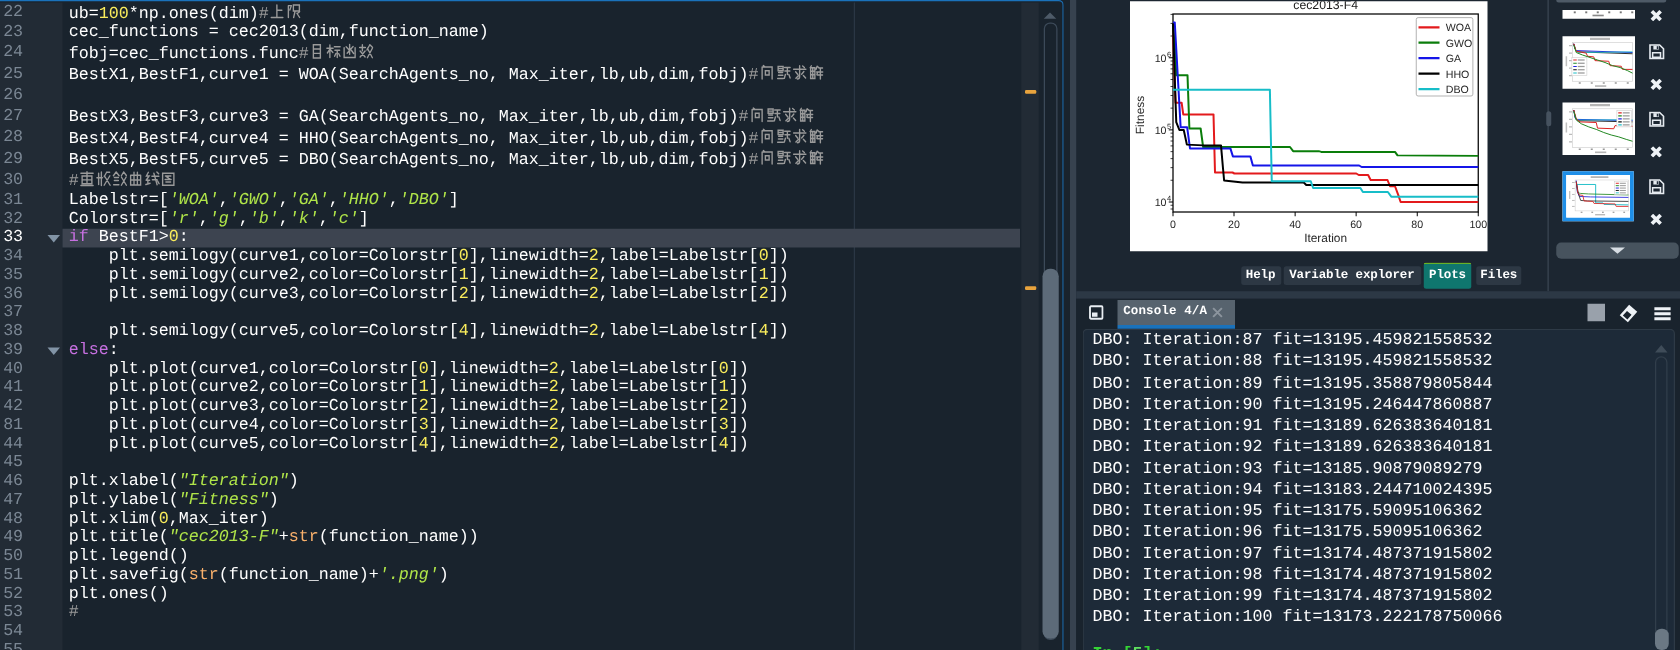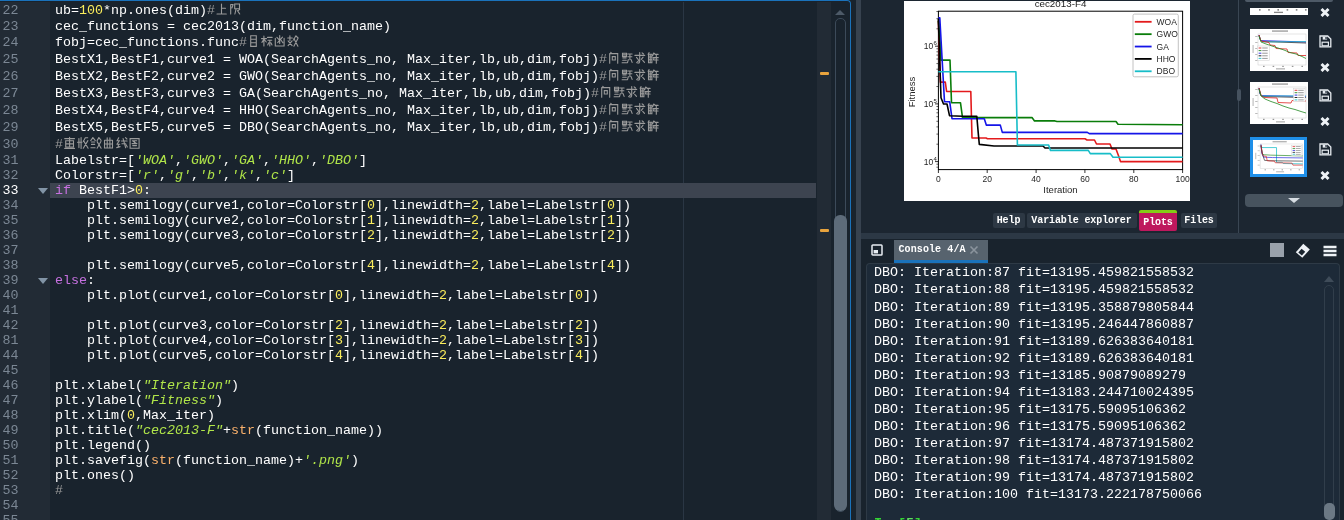--- a/index.html
+++ b/index.html
@@ -113,29 +113,20 @@
     <div class="cl" style="top:51.0px;height:17px;line-height:17px">BestX1,BestF1,curve1 = WOA(SearchAgents_no, Max_iter,lb,ub,dim,fobj)<i class="c">#</i><svg class="cj">
         <use href="#gwen"></use>
       </svg><svg class="cj">
         <use href="#gti"></use>
       </svg><svg class="cj">
         <use href="#gqiu"></use>
       </svg><svg class="cj">
         <use href="#gjie"></use>
       </svg></div>
     <div class="ln" style="top:68.0px;height:17px;line-height:17px">26</div>
-    <div class="cl" style="top:68.0px;height:17px;line-height:17px">BestX2,BestF2,curve2 = GWO(SearchAgents_no, Max_iter,lb,ub,dim,fobj)<i class="c">#</i><svg class="cj">
-        <use href="#gwen"></use>
-      </svg><svg class="cj">
-        <use href="#gti"></use>
-      </svg><svg class="cj">
-        <use href="#gqiu"></use>
-      </svg><svg class="cj">
-        <use href="#gjie"></use>
-      </svg></div>
     <div class="ln" style="top:85.0px;height:17px;line-height:17px">27</div>
     <div class="cl" style="top:85.0px;height:17px;line-height:17px">BestX3,BestF3,curve3 = GA(SearchAgents_no, Max_iter,lb,ub,dim,fobj)<i class="c">#</i><svg class="cj">
         <use href="#gwen"></use>
       </svg><svg class="cj">
         <use href="#gti"></use>
       </svg><svg class="cj">
         <use href="#gqiu"></use>
       </svg><svg class="cj">
         <use href="#gjie"></use>
       </svg></div>
@@ -188,20 +179,21 @@
     <div class="cl" style="top:228.0px;height:15px;line-height:15px">    plt.semilogy(curve3,color=Colorstr[<i class="n">2</i>],linewidth=<i class="n">2</i>,label=Labelstr[<i class="n">2</i>])</div>
     <div class="ln" style="top:243.0px;height:15px;line-height:15px">37</div>
     <div class="ln" style="top:258.0px;height:15px;line-height:15px">38</div>
     <div class="cl" style="top:258.0px;height:15px;line-height:15px">    plt.semilogy(curve5,color=Colorstr[<i class="n">4</i>],linewidth=<i class="n">2</i>,label=Labelstr[<i class="n">4</i>])</div>
     <div class="ln" style="top:273.0px;height:15px;line-height:15px">39</div>
     <div class="fold" style="top:278.0px"></div>
     <div class="cl" style="top:273.0px;height:15px;line-height:15px"><i class="k">else</i>:</div>
     <div class="ln" style="top:288.0px;height:15px;line-height:15px">40</div>
     <div class="cl" style="top:288.0px;height:15px;line-height:15px">    plt.plot(curve1,color=Colorstr[<i class="n">0</i>],linewidth=<i class="n">2</i>,label=Labelstr[<i class="n">0</i>])</div>
     <div class="ln" style="top:303.0px;height:15px;line-height:15px">41</div>
+    <div class="cl" style="top:303.0px;height:15px;line-height:15px">    plt.plot(curve2,color=Colorstr[<i class="n">1</i>],linewidth=<i class="n">2</i>,label=Labelstr[<i class="n">1</i>])</div>
     <div class="ln" style="top:318.0px;height:15px;line-height:15px">42</div>
     <div class="cl" style="top:318.0px;height:15px;line-height:15px">    plt.plot(curve3,color=Colorstr[<i class="n">2</i>],linewidth=<i class="n">2</i>,label=Labelstr[<i class="n">2</i>])</div>
     <div class="ln" style="top:333.0px;height:15px;line-height:15px">81</div>
     <div class="cl" style="top:333.0px;height:15px;line-height:15px">    plt.plot(curve4,color=Colorstr[<i class="n">3</i>],linewidth=<i class="n">2</i>,label=Labelstr[<i class="n">3</i>])</div>
     <div class="ln" style="top:348.0px;height:15px;line-height:15px">44</div>
     <div class="cl" style="top:348.0px;height:15px;line-height:15px">    plt.plot(curve5,color=Colorstr[<i class="n">4</i>],linewidth=<i class="n">2</i>,label=Labelstr[<i class="n">4</i>])</div>
     <div class="ln" style="top:363.0px;height:15px;line-height:15px">45</div>
     <div class="ln" style="top:378.0px;height:15px;line-height:15px">46</div>
     <div class="cl" style="top:378.0px;height:15px;line-height:15px">plt.xlabel(<i class="s">"Iteration"</i>)</div>
     <div class="ln" style="top:393.0px;height:15px;line-height:15px">47</div>
@@ -434,21 +426,21 @@
     <rect x="3.1" y="7.2" width="6.3" height="3.6" fill="none" stroke="#e6ebf0" stroke-width="1.2"></rect>
   </svg>
 <svg width="10" height="9" style="position:absolute;left:1319.5px;top:170.5px">
     <path d="M1.5 1 L8.5 8 M8.5 1 L1.5 8" stroke="#eef2f6" stroke-width="2.9"></path>
   </svg>
 <div id="downbtn">
     <b></b>
   </div>
 <div class="tabbtn" style="left:992.5px;top:212.5px;width:32px;height:15px;line-height:15px">Help</div>
 <div class="tabbtn" style="left:1026.5px;top:212.5px;width:110px;height:15px;line-height:15px">Variable explorer</div>
-<div class="tabbtn" style="left:1139px;top:209.5px;width:38px;height:21.5px;line-height:19px;background:#be185d;border-top:3px solid #84cc16">Plots</div>
+<div class="tabbtn" style="left:1139px;top:209.5px;width:38px;height:21.5px;line-height:19px;background:#0f766e;border-top:1px solid #84cc16">Plots</div>
 <div class="tabbtn" style="left:1181px;top:212.5px;width:36px;height:15px;line-height:15px">Files</div>
 <div id="hsplit"></div>
 <div id="console"></div>
 <div id="conarea"></div>
 <svg class="icon" width="12" height="12" style="left:871px;top:244px">
     <rect x="1" y="1" width="10" height="10" rx="0.8" fill="none" stroke="#e8edf2" stroke-width="1.5"></rect>
     <rect x="2.6" y="6" width="4.4" height="3.4" fill="#e8edf2"></rect>
   </svg>
 <div id="contab">Console 4/A</div>
 <svg class="icon" width="10" height="10" style="left:969px;top:245px">

